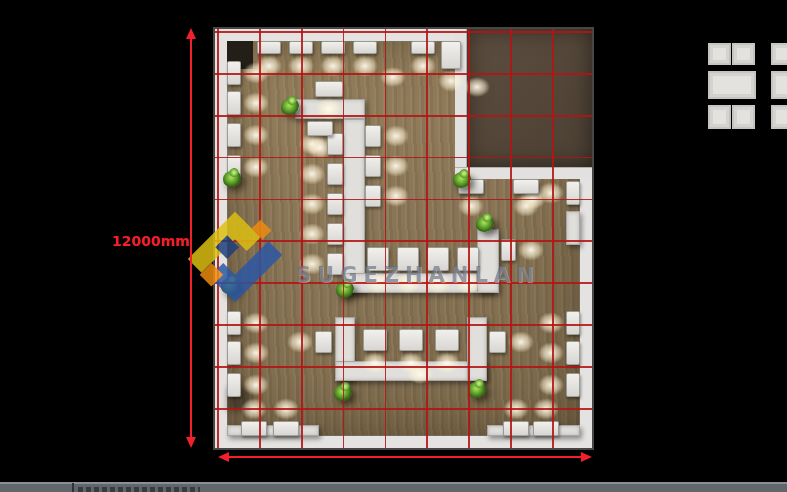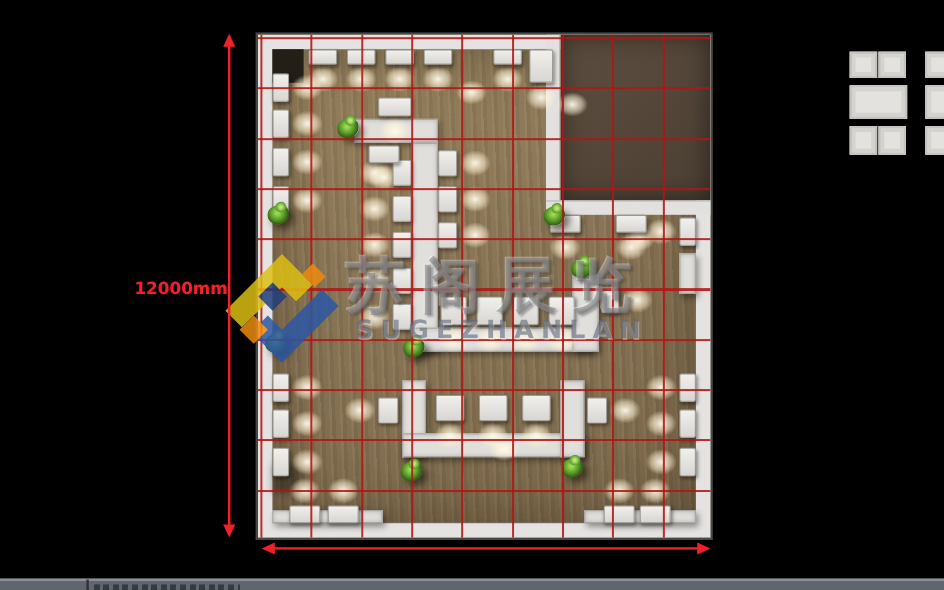--- a/index.html
+++ b/index.html
@@ -215,21 +215,20 @@
     <div class="grid"></div>
   </div>
 
   <svg class="wm-logo" viewBox="0 0 120 120">
     <polygon points="12,62 60,14 86,40 72,54 60,42 26,76" fill="#dec013"></polygon>
     <polygon points="108,58 60,106 34,80 48,66 60,78 94,44" fill="#2b57a5"></polygon>
     <polygon points="86,22 97,33 88,42 77,31" fill="#ef8c0e"></polygon>
     <polygon points="24,78 36,66 48,78 36,90" fill="#ef8c0e"></polygon>
     <polygon points="40,50 52,38 64,50 52,62" fill="#1d3e7a"></polygon>
   </svg>
-  <div class="wm-cn">苏阁展览</div>
   <div class="wm-en">SUGEZHANLAN</div>
 
   <div class="dim vline"></div>
   <div class="arr up"></div>
   <div class="arr down"></div>
   <div class="dimlabel vlabel">12000mm</div>
 
   <div class="dim hline"></div>
   <div class="arr left"></div>
   <div class="arr right"></div>

